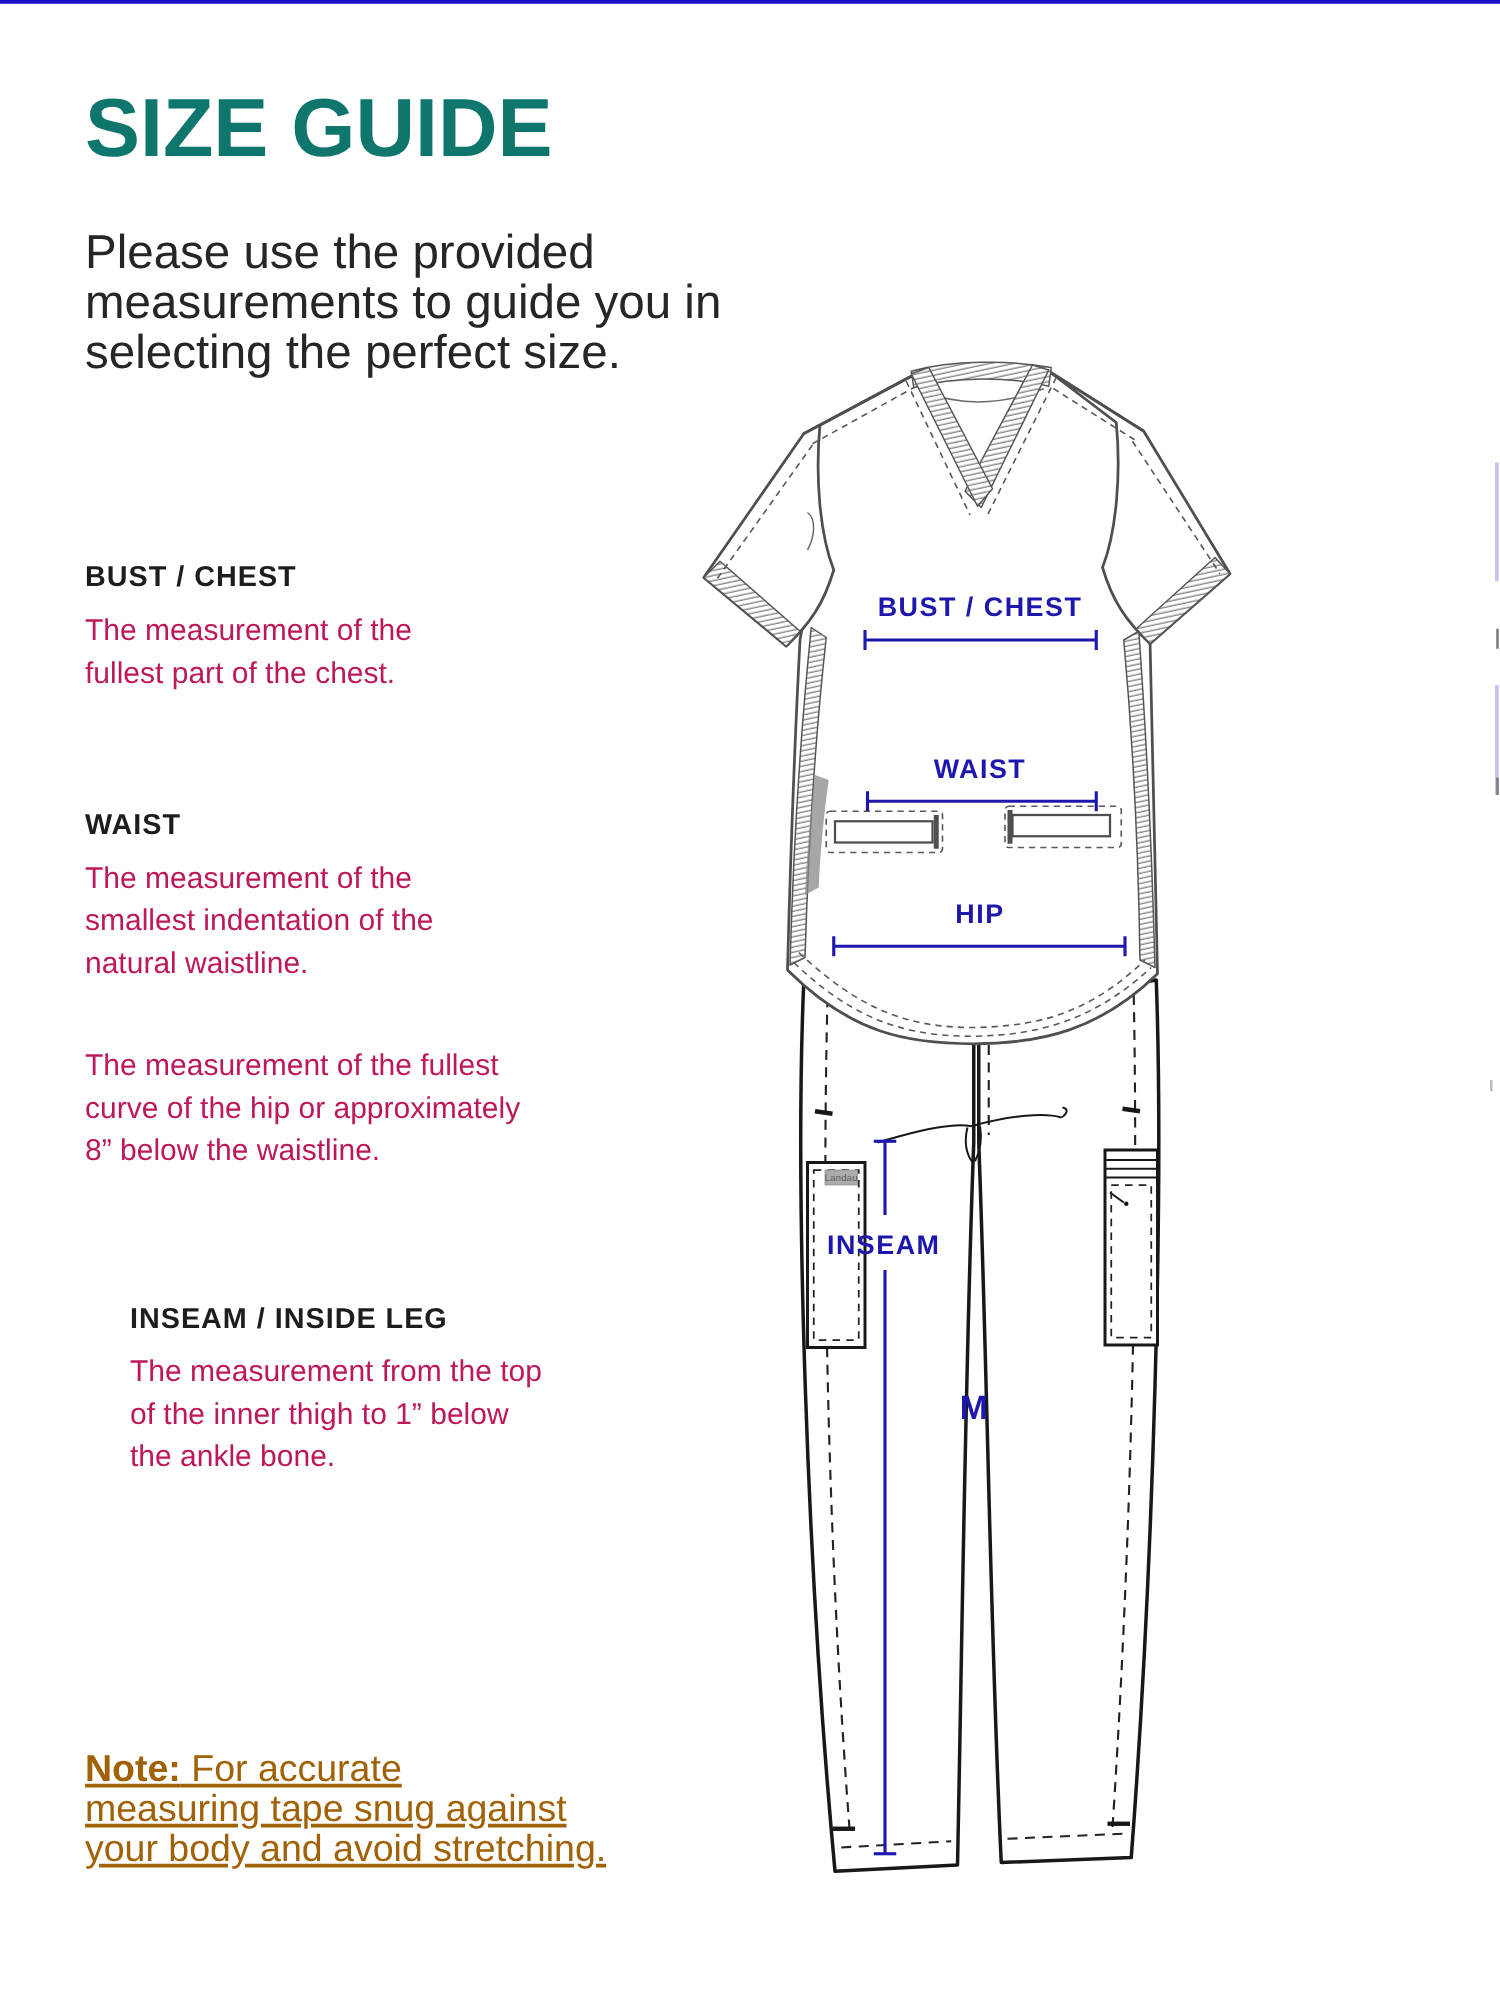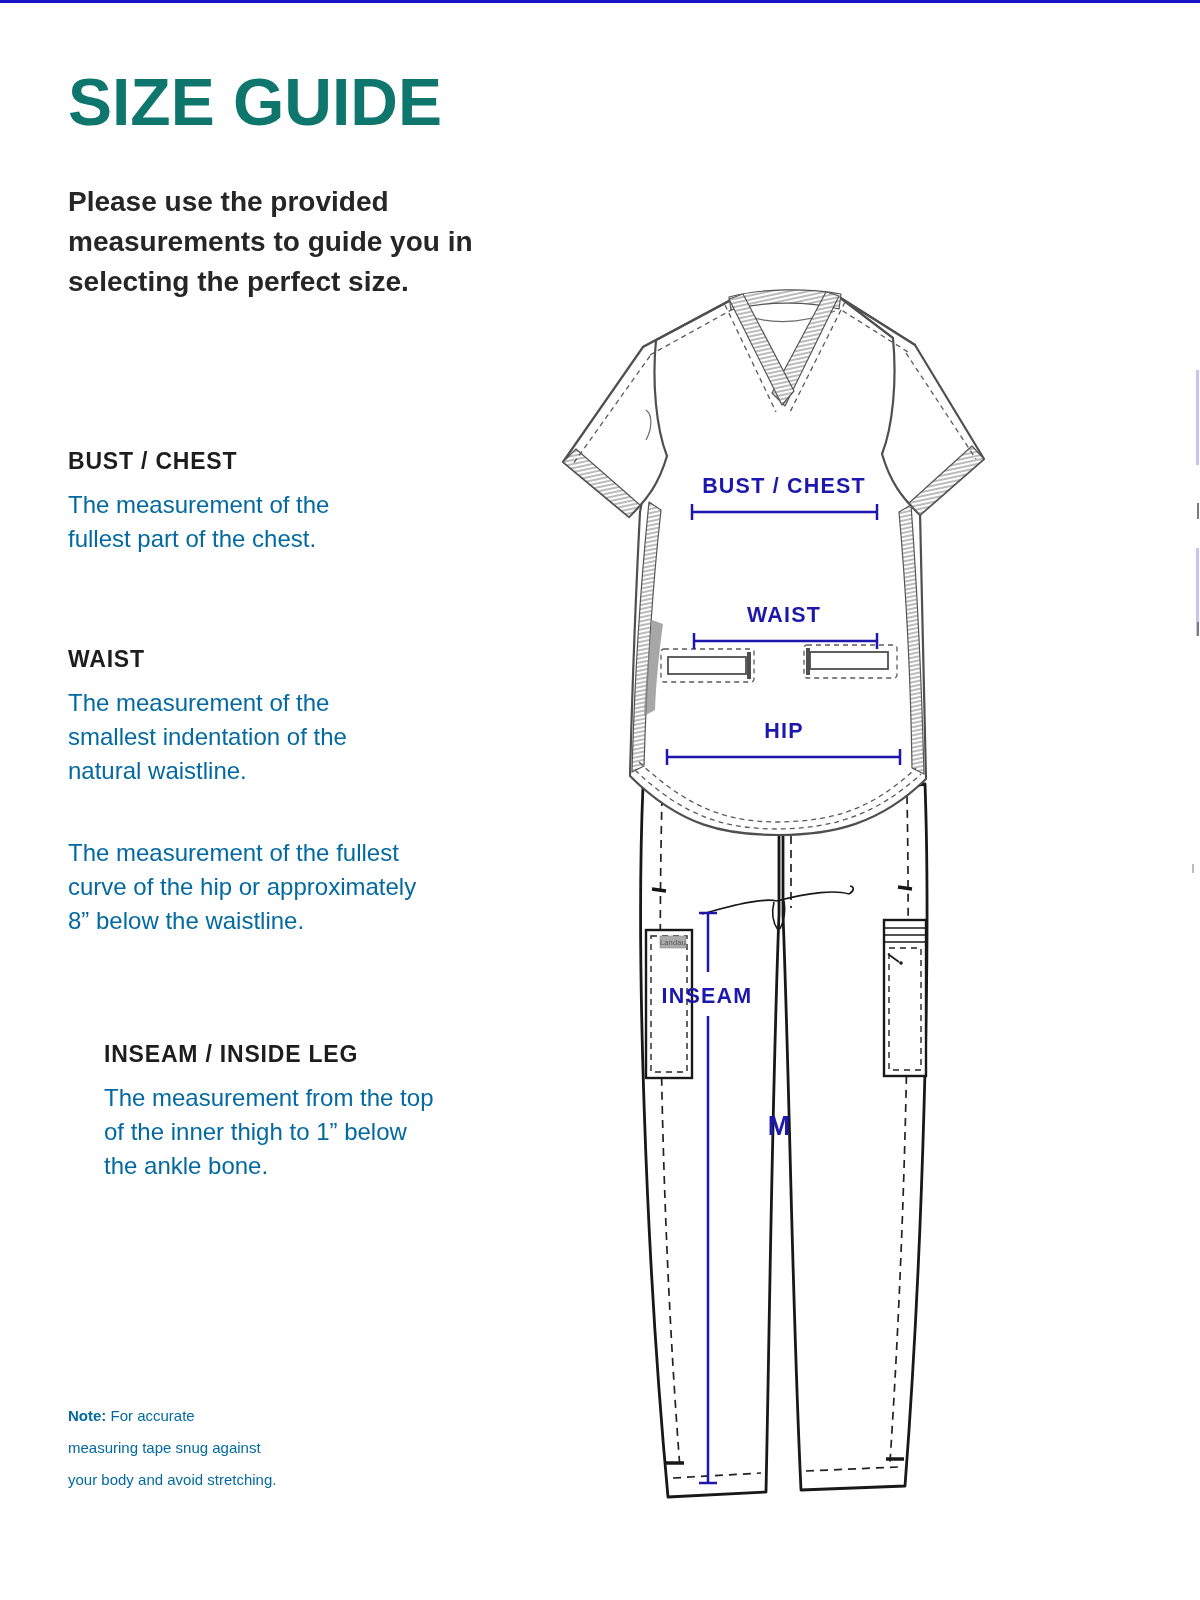--- a/index.html
+++ b/index.html
@@ -9,30 +9,30 @@
     width:1200px; height:1600px; position:relative; overflow:hidden;
     font-family:"Liberation Sans","DejaVu Sans",sans-serif; color:#2b2b2b;
   }
   .top-border { position:absolute; top:0; left:0; width:1200px; height:3px;
     background:var(--top-border,#1a10c8); }
   .title {
     position:absolute; left:68px; top:68px;
     font-size:66px; font-weight:800; letter-spacing:0px; color:#0f766e; line-height:1.05;
   }
   .intro { position:absolute; left:68px; top:182px; }
-  .intro .bl { font-size:28px; line-height:40px; color:#262626;font-weight:bold; }
+  .intro .bl { font-size:38px; line-height:40px; color:#262626; }
   .sec { position:absolute; left:68px; }
   .sec h2 { font-size:23px; font-weight:700; letter-spacing:.8px; color:#1d1d1d; margin:0 0 13px 0; }
-  .sec .bl { font-size:24px; line-height:34px; color:#0369a1; }
+  .sec .bl { font-size:24px; line-height:34px; color:#be185d; }
   .sec-bust { top:448px; }
   .sec-waist { top:646px; }
   .sec-hips { top:836px; }
   .sec-inseam { top:1041px;margin-left:36px; }
   .note { position:absolute; left:68px; top:1400px; }
-  .note .bl { font-size:15px; line-height:32px; color:#0369a1; }
+  .note .bl { font-size:30px; line-height:32px; color:#a16207;text-decoration:underline; }
   .note .b { font-weight:700; }
   .diagram { position:absolute; left:530px; top:280px; width:470px; height:1240px; }
 
   
   .sfill { fill:#fff; stroke:#4f4f4f; stroke-width:2.2; stroke-linejoin:round; }
   .sthin { fill:none; stroke:#6a6a6a; stroke-width:1.2; }
   .sdash { fill:none; stroke:#5a5a5a; stroke-width:1.3; stroke-dasharray:5 4; }
   .ribf  { fill:url(#rib); stroke:#555; stroke-width:1.2; stroke-linejoin:round; }
   .darkstrip { fill:#8a8a8a; opacity:.75; }
   .weltf { fill:#fff; stroke:#4f4f4f; stroke-width:1.8; }

